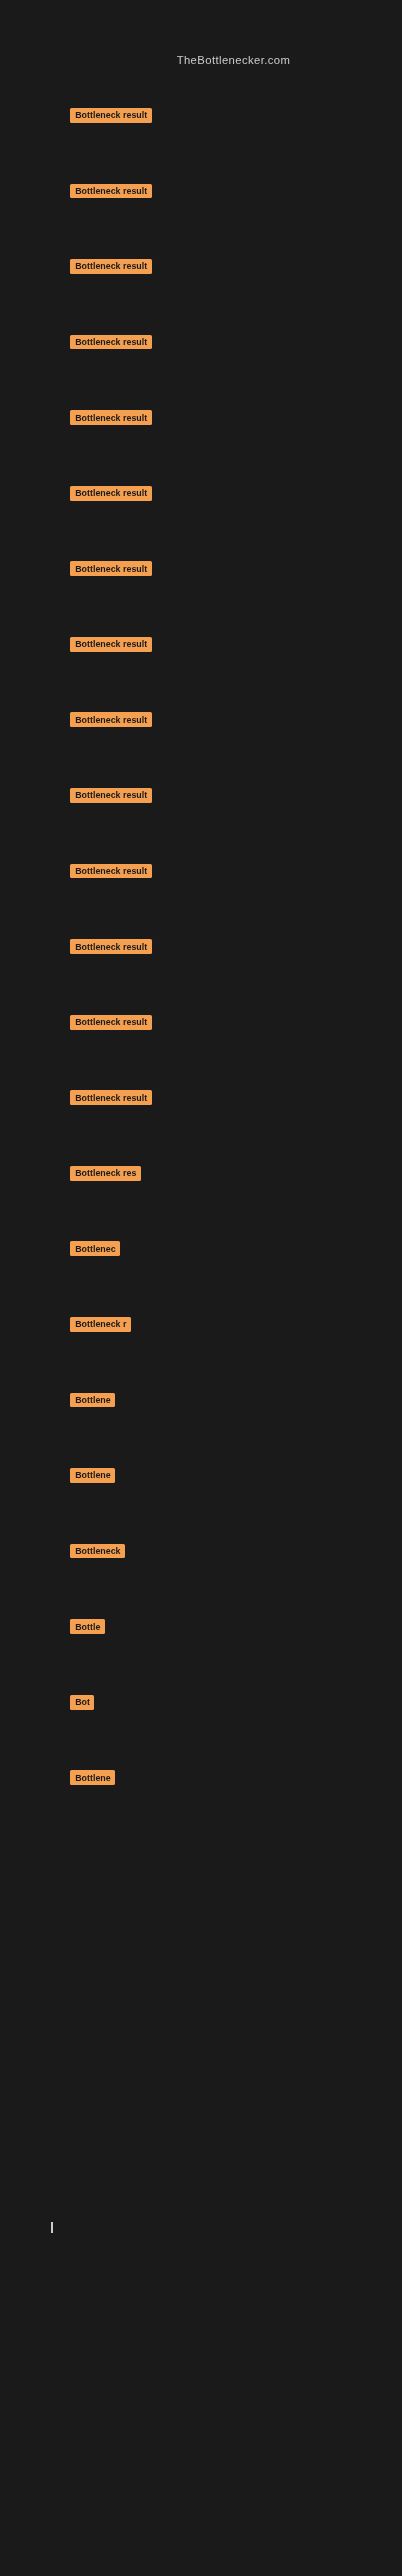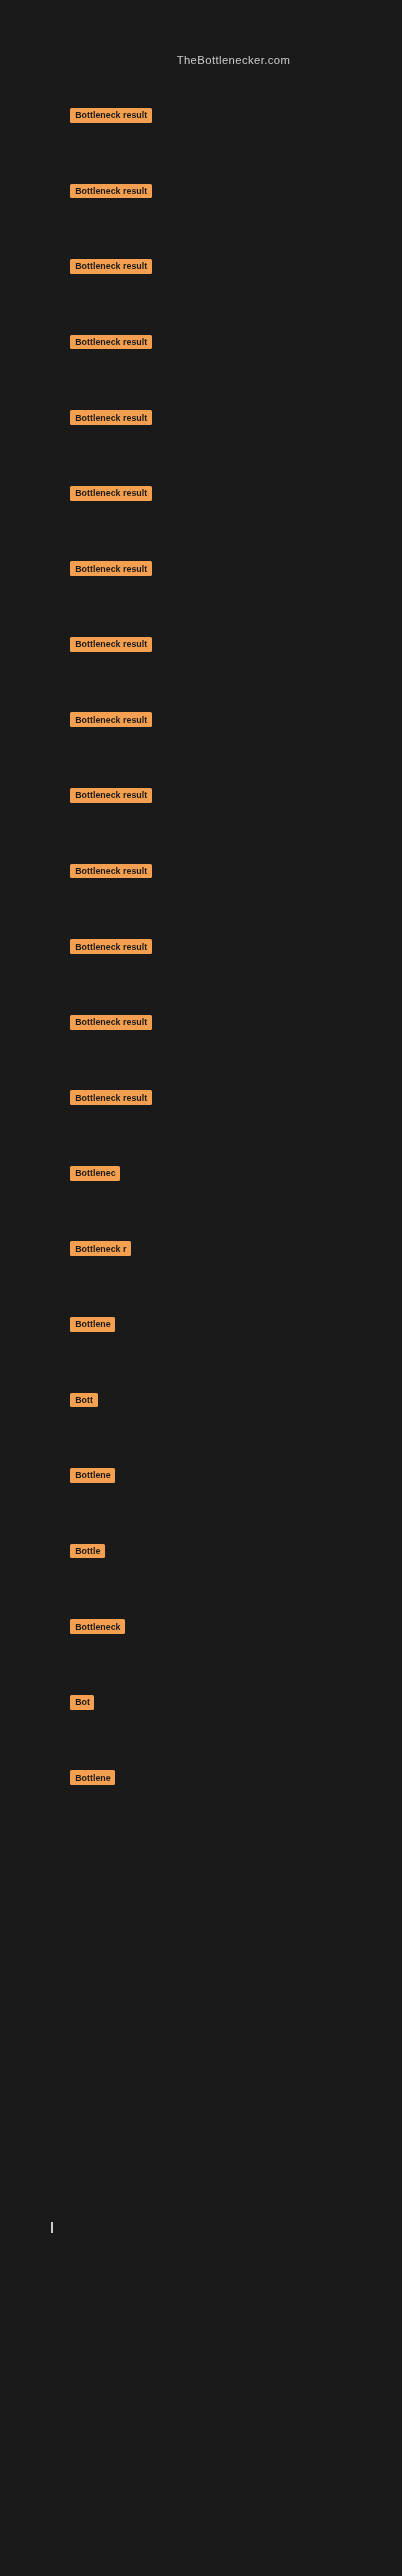--- a/index.html
+++ b/index.html
@@ -93,39 +93,39 @@
     <div class="row" style="padding-top: 6.4px; padding-bottom: 6.4px;">
       <span class="bottleneck-item" style="max-width: 105px;">Bottleneck result</span>
     </div>
     <div class="row" style="padding-top: 6.4px; padding-bottom: 6.4px;">
       <span class="bottleneck-item" style="max-width: 105px;">Bottleneck result</span>
     </div>
     <div class="row" style="padding-top: 6.4px; padding-bottom: 6.4px;">
       <span class="bottleneck-item" style="max-width: 105px;">Bottleneck result</span>
     </div>
     <div class="row" style="padding-top: 6.4px; padding-bottom: 6.4px;">
+      <span class="bottleneck-item" style="max-width: 85px;">Bottleneck res</span>
+    </div>
+    <div class="row" style="padding-top: 6.4px; padding-bottom: 6.4px;">
       <span class="bottleneck-item" style="max-width: 58px; text-align: center;">Bottlenec</span>
     </div>
     <div class="row" style="padding-top: 6.4px; padding-bottom: 6.4px; text-align: right;">
       <span class="bottleneck-item" style="max-width: 68px;">Bottleneck r</span>
     </div>
     <div class="row" style="padding-top: 6.4px; padding-bottom: 6.4px;">
       <span class="bottleneck-item" style="max-width: 53px;">Bottlene</span>
     </div>
     <div class="row" style="padding-top: 6.4px; padding-bottom: 6.4px;">
-      <span class="bottleneck-item" style="max-width: 31px;">Bott</span>
-    </div>
-    <div class="row" style="padding-top: 6.4px; padding-bottom: 6.4px;">
       <span class="bottleneck-item" style="max-width: 53px;">Bottlene</span>
     </div>
     <div class="row" style="padding-top: 6.4px; padding-bottom: 6.4px;">
-      <span class="bottleneck-item" style="max-width: 40px;">Bottle</span>
+      <span class="bottleneck-item" style="max-width: 61px;">Bottleneck</span>
     </div>
     <div class="row" style="padding-top: 6.4px; padding-bottom: 6.4px;">
-      <span class="bottleneck-item" style="max-width: 61px;">Bottleneck</span>
+      <span class="bottleneck-item" style="max-width: 40px;">Bottle</span>
     </div>
     <div class="row" style="padding-top: 6.4px; padding-bottom: 6.4px;">
       <span class="bottleneck-item" style="max-width: 24px;">Bot</span>
     </div>
     <div class="row" style="padding-top: 6.4px; padding-bottom: 6.4px;">
       <span class="bottleneck-item" style="max-width: 53px;">Bottlene</span>
     </div>
   </div>
 
 <div id="cursor-indicator" class="cursor-line" style="top: 2174px;"></div>

